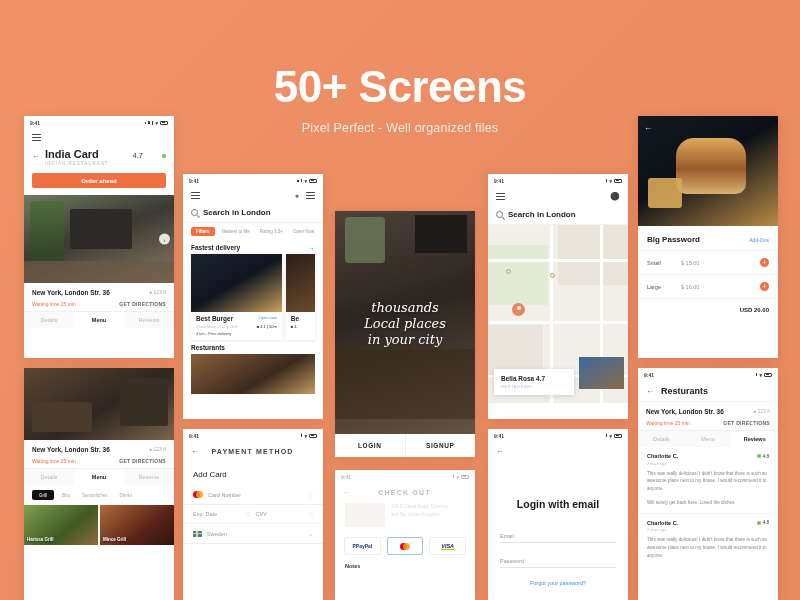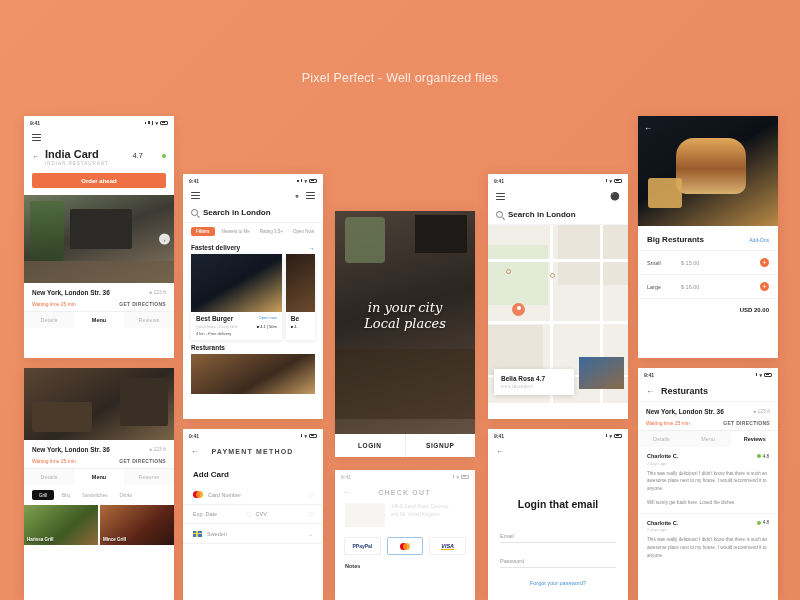--- a/index.html
+++ b/index.html
@@ -105,21 +105,21 @@
   .mapgreen { position: absolute; background: #d7e8c8; }
   .mapbeige { position: absolute; background: #eae5db; }
   .pin { position: absolute; width: 13px; height: 13px; background: #ee7043; border-radius: 50%; opacity: .85; }
   .pin:after { content:""; position:absolute; left:4.5px; top:3px; width:4px; height:4px; background:#fff; border-radius:50%; }
   .mapcard { position: absolute; left: 6px; bottom: 8px; background:#fff; width: 80px; padding: 6px 7px; box-shadow: 0 1px 5px rgba(0,0,0,.15); }
   .mc-title { font-size: 6.5px; font-weight: bold; color: #222; }
   .mc-sub { font-size: 4px; color: #c0c0c0; letter-spacing: .6px; margin-top: 2px; }
   .mapthumb { position:absolute; right: 4px; bottom: 14px; width: 45px; height: 32px; background-size: cover; background-position: center; }
 
   .ctitle { flex:1; text-align:center; font-size: 7px; font-weight: bold; color:#444; letter-spacing: 1.2px; }
-  .formlabel { font-size: 8px; font-weight: bold; color: #222; padding: 10px 10px 6px 10px; }
+  .formlabel { font-size: 8px; font-weight: normal; color: #222; padding: 10px 10px 6px 10px; }
   .fieldrow { display:flex; align-items:center; gap:5px; padding: 6px 10px; border-bottom: 1px solid #f1f1f1; font-size: 5.5px; color: #9a9a9a; }
   .fieldrow .grow { flex: 1; }
   .mc-logo { width: 10px; height: 7px; position: relative; }
   .mc-logo i { position: absolute; top:0; width: 7px; height: 7px; border-radius: 50%; }
   .mc-logo i.a { left: 0; background: #eb001b; }
   .mc-logo i.b { right: 0; background: #f79e1b; opacity: .85; }
   .flag { width: 9px; height: 6px; background: #3b78c2; position: relative; }
   .flag:after { content:""; position:absolute; left:3px; top:0; bottom:0; width:1.6px; background:#ffd74a; }
   .flag:before { content:""; position:absolute; left:0; right:0; top:2.2px; height:1.6px; background:#ffd74a; }
 
@@ -148,20 +148,21 @@
   .optrow { display:flex; align-items:center; padding: 7px 9px; border-bottom:1px solid #f2f2f2; }
   .opt-name { font-size:5.5px; color:#555; width: 34px; }
   .opt-price { font-size:5.5px; color:#999; flex:1; }
   .plus { width:9px; height:9px; border-radius:50%; background:#ee7043; color:#fff; font-size:7px; display:flex; align-items:center; justify-content:center; line-height:1; }
   .total { text-align:right; font-size:6px; font-weight:bold; color:#222; padding: 8px 9px; }
 </style>
 </head>
 <body>
 
 <div class="hero">
+  <div class="hero-title">50+ Screens</div>
   <div class="hero-sub">Pixel Perfect - Well organized files</div>
 </div>
 
 <div class="phone" style="left:24px; top:116px; width:150px; height:242px;">
   <div class="statusbar">
     <span>9:41</span>
     <span class="sb-right">
       <span class="sb-bar" style="height:2px"></span>
       <span class="sb-bar" style="height:3px"></span>
       <span class="sb-bar" style="height:4px"></span>
@@ -349,22 +350,23 @@
   </div>
 </div>
 
 <div class="phone" style="left:335px; top:211px; width:140px; height:246px;">
   <div style="position:absolute;inset:0;background:linear-gradient(165deg,#4e4239 0%,#2c2520 40%,#6d5a48 100%)">
     <div style="position:absolute;left:10px;top:6px;width:40px;height:46px;background:#6f7f5a;border-radius:4px;opacity:.75"></div>
     <div style="position:absolute;right:8px;top:4px;width:52px;height:38px;background:#1d1a17"></div>
     <div style="position:absolute;left:0;bottom:38px;width:140px;height:70px;background:#38291c;opacity:.55"></div>
   </div>
   <div class="script">
+    <div>thousands</div>
+    <div>Local places</div>
     <div>in your city</div>
-    <div>Local places</div>
   </div>
   <div class="dots">
     <i></i>
     <i class="on"></i>
     <i></i>
     <i></i>
   </div>
   <div class="authrow">
     <div class="authbtn">LOGIN</div>
     <div class="authdiv"></div>
@@ -459,36 +461,36 @@
     <span>9:41</span>
     <span class="sb-right">
       <span class="sb-bar" style="height:3px"></span>
       <span class="sb-wifi">▾</span>
       <span class="sb-batt"></span>
     </span>
   </div>
   <div class="navrow">
     <span class="backarrow">←</span>
   </div>
-  <div class="loginTitle">Login that email</div>
+  <div class="loginTitle">Login with email</div>
   <div style="margin-top:18px">
     <div class="underfield">Email</div>
     <div class="underfield" style="margin-top:10px">Password</div>
   </div>
   <div class="forgot">Forgot your password?</div>
 </div>
 
 <div class="phone" style="left:638px; top:116px; width:140px; height:242px;">
   <div class="photo" style="height:110px;background:linear-gradient(150deg,#141a22 0%,#0c1016 45%,#b98a46 100%)">
     <div style="position:absolute;left:38px;top:22px;width:70px;height:56px;background:linear-gradient(#e0a85a,#9a5b2c 55%,#d8b070);border-radius:18px 18px 10px 10px"></div>
     <div style="position:absolute;left:10px;top:62px;width:34px;height:30px;background:#d8a council;background:#d9a958;border-radius:3px;opacity:.9"></div>
     <span class="backarrow" style="position:absolute;left:6px;top:8px;color:#fff">←</span>
   </div>
   <div style="display:flex;justify-content:space-between;align-items:center;padding:9px 9px 6px 9px;border-bottom:1px solid #f2f2f2">
-    <span style="font-size:8px;font-weight:bold;color:#222">Big Resturants</span>
+    <span style="font-size:8px;font-weight:bold;color:#222">Big Password</span>
     <span class="addons">Add-Ons</span>
   </div>
   <div class="optrow">
     <span class="opt-name">Small</span>
     <span class="opt-price">$ 15.00</span>
     <span class="plus">+</span>
   </div>
   <div class="optrow">
     <span class="opt-name">Large</span>
     <span class="opt-price">$ 16.00</span>

